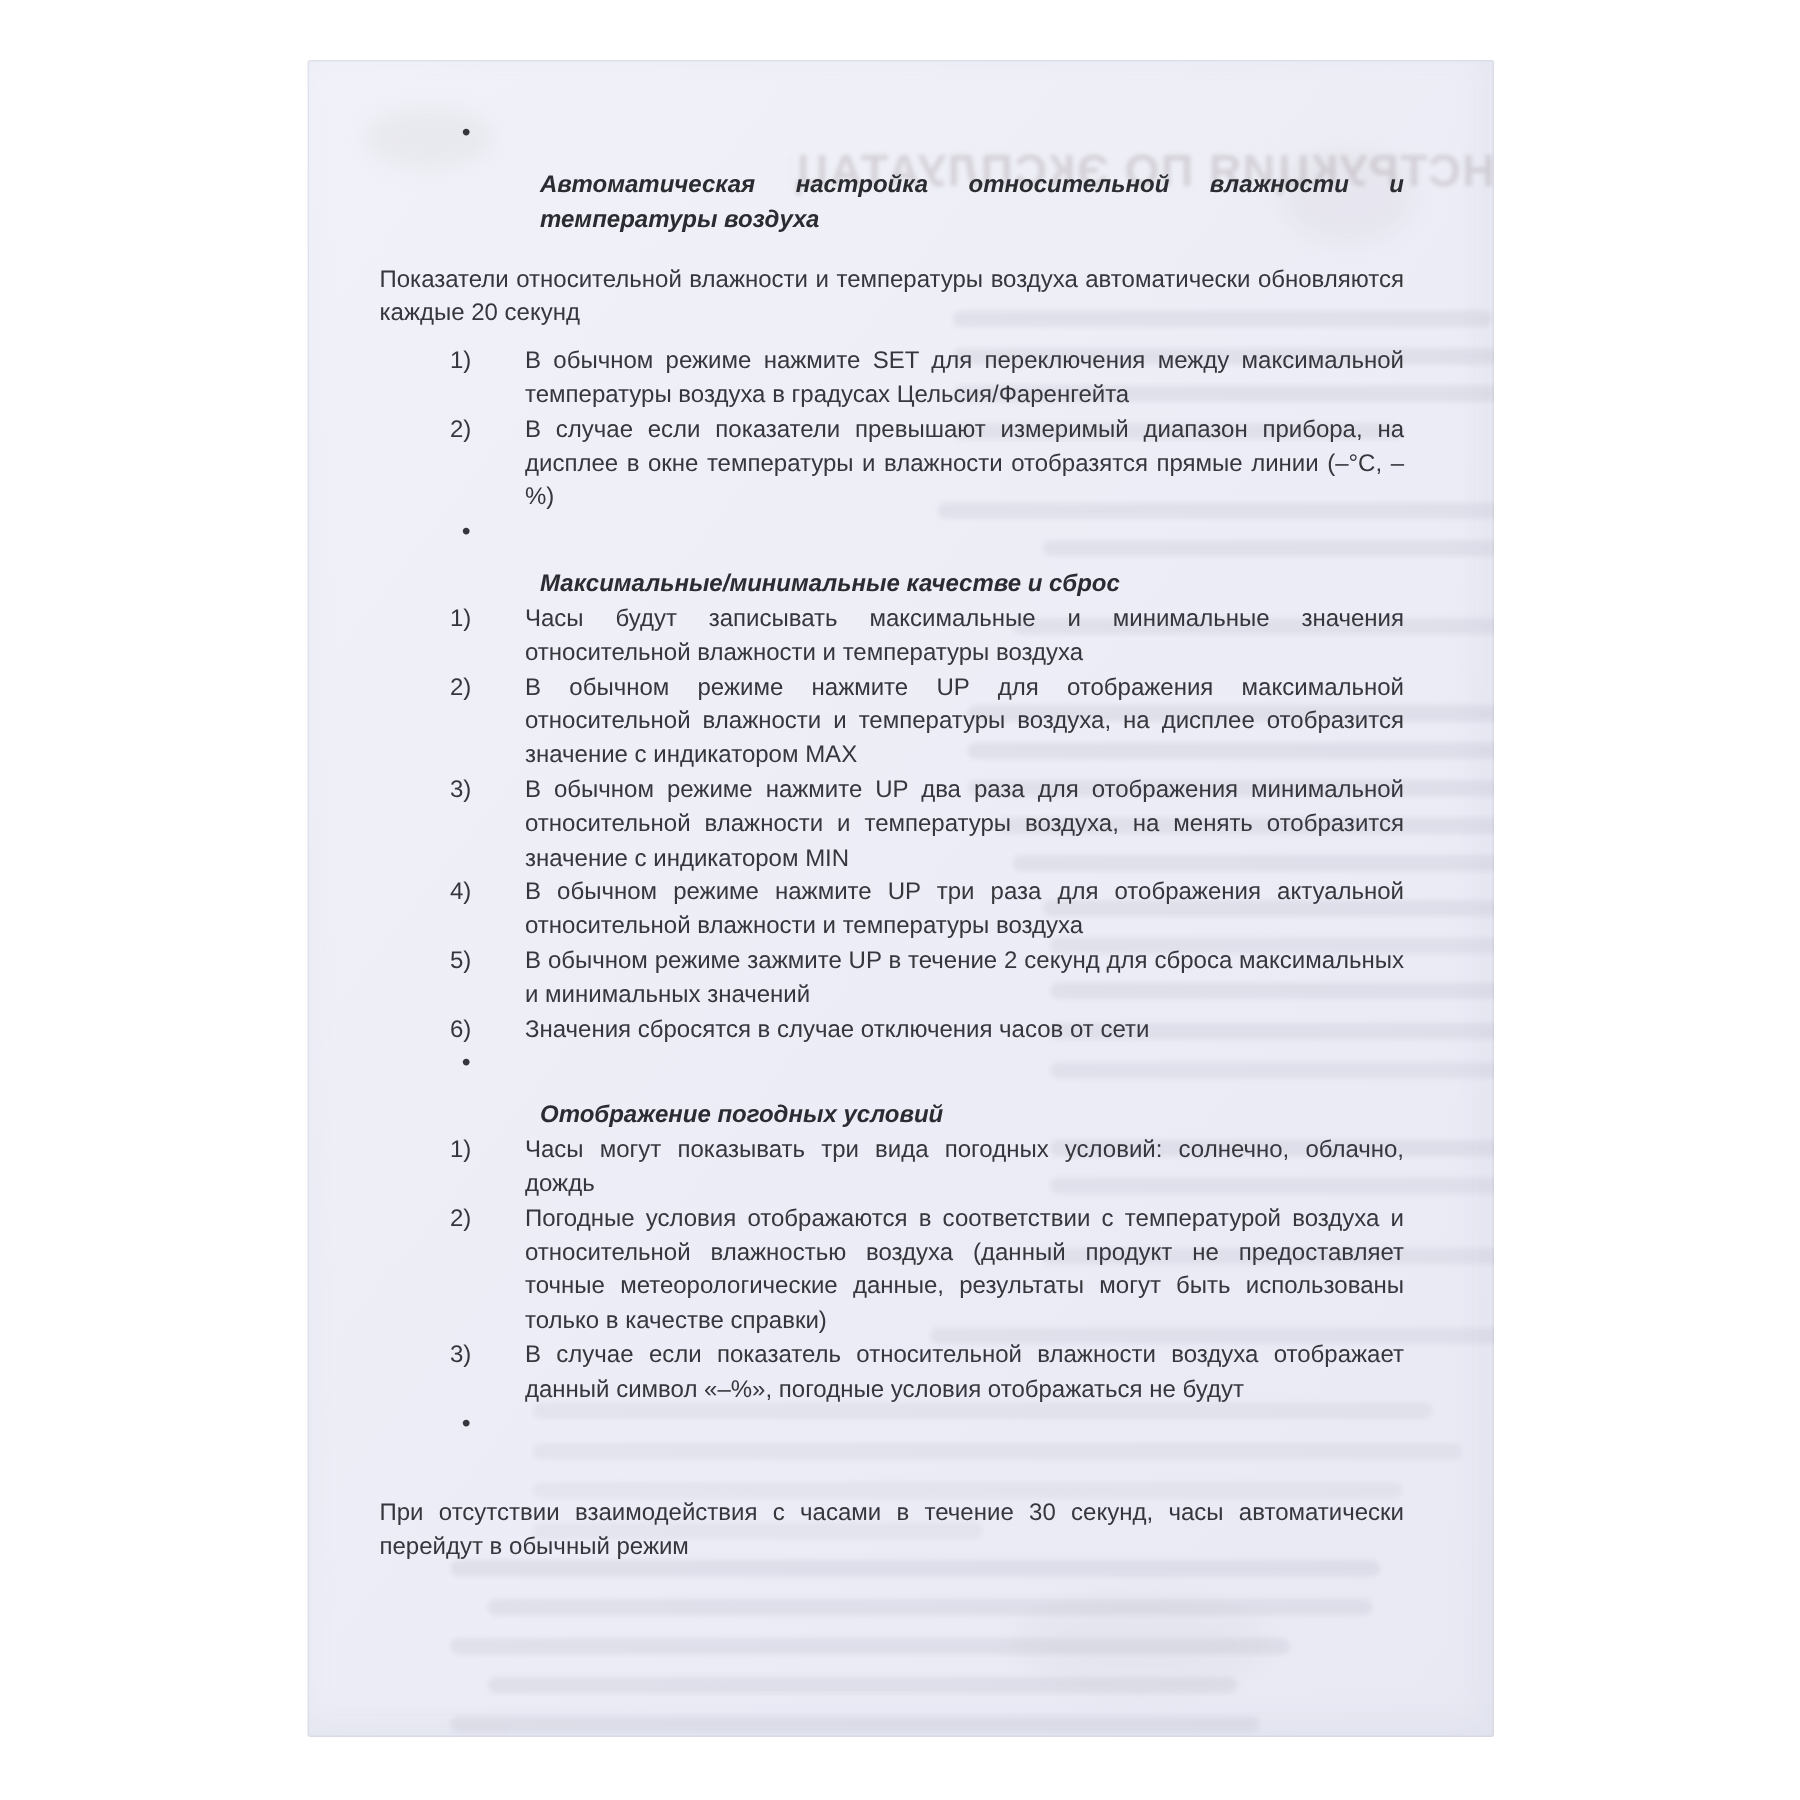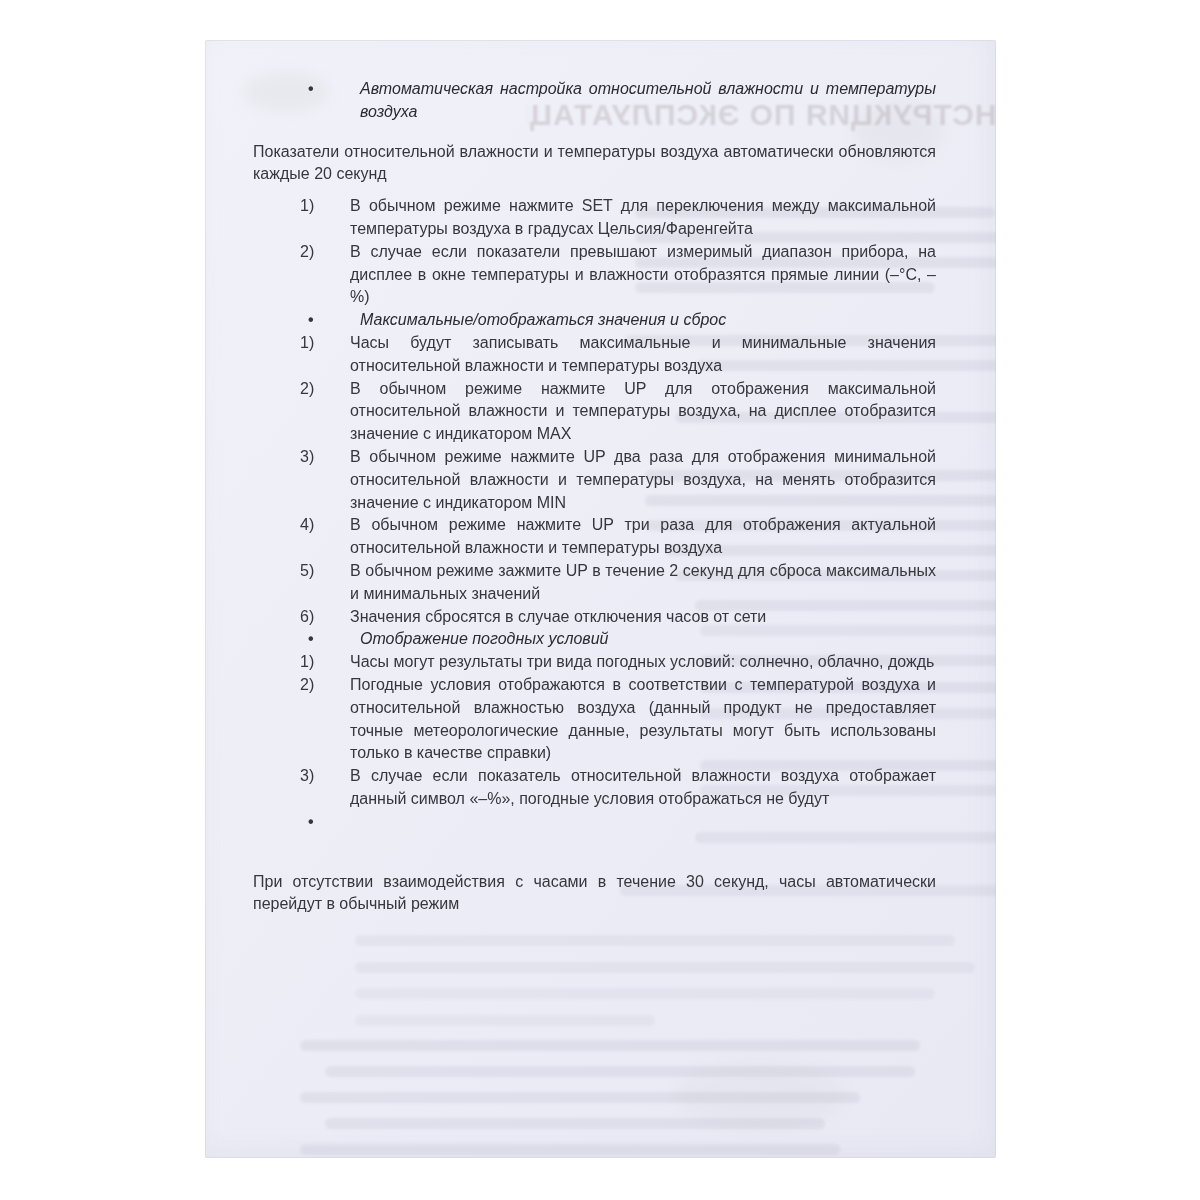--- a/index.html
+++ b/index.html
@@ -31,21 +31,21 @@
   .gline{position:absolute;height:11px;border-radius:6px;background:#8e8c9e;filter:blur(1.6px);}
   
   .content{
     position:absolute;left:48px;top:38px;width:683px;z-index:2;
     color:#36373d;font-size:16px;line-height:22.8px;
   }
   .row{display:flex;}
   .marker{flex:0 0 50px;margin-left:47px;padding-left:8px;box-sizing:border-box;font-weight:bold;}
   .num{flex:0 0 50px;margin-left:47px;box-sizing:border-box;}
   .itext{flex:1;text-align:justify;}
-  .htext{flex:1;text-align:justify;font-weight:normal;font-style:italic;padding-left:10px;color:#2b2c32;}
+  .htext{flex:1;text-align:justify;font-weight:bold;font-style:italic;padding-left:10px;color:#2b2c32;margin-top:35px;}
   .para{text-align:justify;}
   .h1block{margin-bottom:17px;}
   .introblock{margin-bottom:9px;}
   .noteGap1{margin-top:39px;}
   .noteGap2{margin-top:37px;}
 </style>
 </head>
 <body>
 
 <div class="sheet">
@@ -102,21 +102,21 @@
       <span class="num">1)</span>
       <div class="itext">В обычном режиме нажмите SET для переключения между максимальной температуры воздуха в градусах Цельсия/Фаренгейта</div>
     </div>
     <div class="row">
       <span class="num">2)</span>
       <div class="itext">В случае если показатели превышают измеримый диапазон прибора, на дисплее в окне температуры и влажности отобразятся прямые линии (–°C, –%)</div>
     </div>
 
     <div class="row">
       <span class="marker">•</span>
-      <div class="htext">Максимальные/отображаться значения и сброс</div>
+      <div class="htext">Максимальные/минимальные качестве и сброс</div>
     </div>
 
     <div class="row">
       <span class="num">1)</span>
       <div class="itext">Часы будут записывать максимальные и минимальные значения относительной влажности и температуры воздуха</div>
     </div>
     <div class="row">
       <span class="num">2)</span>
       <div class="itext">В обычном режиме нажмите UP для отображения максимальной относительной влажности и температуры воздуха, на дисплее отобразится значение с индикатором MAX</div>
     </div>
@@ -137,21 +137,21 @@
       <div class="itext">Значения сбросятся в случае отключения часов от сети</div>
     </div>
 
     <div class="row">
       <span class="marker">•</span>
       <div class="htext">Отображение погодных условий</div>
     </div>
 
     <div class="row">
       <span class="num">1)</span>
-      <div class="itext">Часы могут результаты три вида погодных условий: солнечно, облачно, дождь</div>
+      <div class="itext">Часы могут показывать три вида погодных условий: солнечно, облачно, дождь</div>
     </div>
     <div class="row">
       <span class="num">2)</span>
       <div class="itext">Погодные условия отображаются в соответствии с температурой воздуха и относительной влажностью воздуха (данный продукт не предоставляет точные метеорологические данные, результаты могут быть использованы только в качестве справки)</div>
     </div>
     <div class="row">
       <span class="num">3)</span>
       <div class="itext">В случае если показатель относительной влажности воздуха отображает данный символ «–%», погодные условия отображаться не будут</div>
     </div>
 

